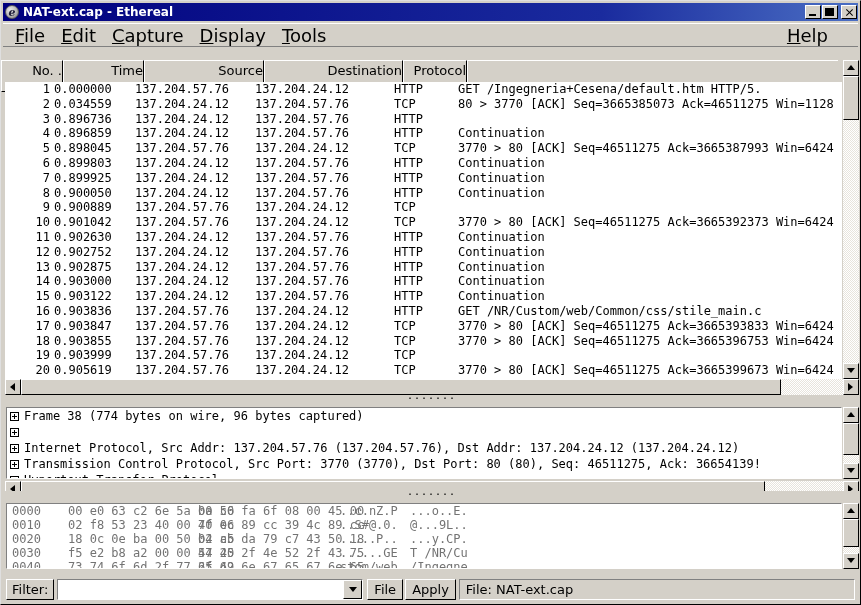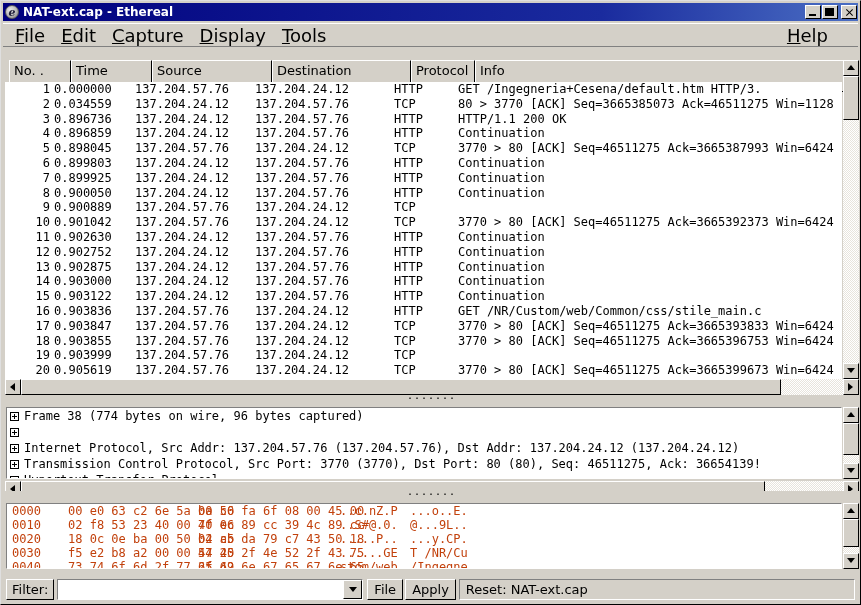--- a/index.html
+++ b/index.html
@@ -123,25 +123,26 @@
     position: absolute;
     background: #d4d0c8;
     box-sizing: border-box;
   }
 
   
   #pktpane { left: 3px; top: 56px; width: 855px; height: 338px; }
 
   #hdrrow {
     position: absolute;
-    left: 8px; top: 59px;
+    left: 0; top: 59px;
     width: 837px;
     height: 32px;
     display: flex;
     overflow: hidden;
+    text-align: right;
   }
   .colhdr {
     background: #d4d0c8;
     border-top: 1px solid #ffffff;
     border-left: 1px solid #ffffff;
     border-right: 1px solid #000000;
     border-bottom: 1px solid #000000;
     font-family: "DejaVu Sans", sans-serif;
     font-size: 13px;
     line-height: 20px;
@@ -306,21 +307,21 @@
     border-right: 1px solid #ffffff;
     border-bottom: 1px solid #ffffff;
   }
   .hrow {
     height: 14px;
     line-height: 14px;
     font-family: "DejaVu Sans Mono", monospace;
     font-size: 12px;
     white-space: pre;
     padding-left: 5px;
-    color: #c2410c;
+    color: #737373;
     display: flex;
   }
   .h-off { width: 56px; flex: none; }
   .h-b1  { width: 130px; flex: none; }
   .h-b2  { width: 142px; flex: none; }
   .h-a1  { width: 70px; flex: none; }
   .h-a2  { flex: none; }
 
   
   #bottombar {
@@ -456,37 +457,36 @@
       <div class="colhdr" style="width: 400px;">Info</div>
     </div>
 
   <div id="pktlist">
       <div class="prow">
         <div class="c-no">1</div>
         <div class="c-time">0.000000</div>
         <div class="c-src">137.204.57.76</div>
         <div class="c-dst">137.204.24.12</div>
         <div class="c-proto">HTTP</div>
-        <div class="c-info">GET /Ingegneria+Cesena/default.htm HTTP/3.</div>
+        <div class="c-info">GET /Ingegneria+Cesena/default.htm HTTP/5.</div>
       </div>
       <div class="prow">
         <div class="c-no">2</div>
         <div class="c-time">0.034559</div>
         <div class="c-src">137.204.24.12</div>
         <div class="c-dst">137.204.57.76</div>
         <div class="c-proto">TCP</div>
         <div class="c-info">80 &gt; 3770 [ACK] Seq=3665385073 Ack=46511275 Win=1128</div>
       </div>
       <div class="prow">
         <div class="c-no">3</div>
         <div class="c-time">0.896736</div>
         <div class="c-src">137.204.24.12</div>
         <div class="c-dst">137.204.57.76</div>
         <div class="c-proto">HTTP</div>
-        <div class="c-info">HTTP/1.1 200 OK</div>
       </div>
       <div class="prow">
         <div class="c-no">4</div>
         <div class="c-time">0.896859</div>
         <div class="c-src">137.204.24.12</div>
         <div class="c-dst">137.204.57.76</div>
         <div class="c-proto">HTTP</div>
         <div class="c-info">Continuation</div>
       </div>
       <div class="prow">
@@ -711,16 +711,16 @@
   <div id="bottombar">
     <div id="filterlabel" class="btnraised">Filter:</div>
     <div id="filterwrap">
       <input id="filterinput" type="text" placeholder="" style="">
       <div id="filterdrop">
           <span class="tri tri-down"></span>
         </div>
     </div>
     <div id="resetbtn" class="btnraised">File</div>
     <div id="applybtn" class="btnraised">Apply</div>
-    <div id="statusbar">Reset: NAT-ext.cap</div>
+    <div id="statusbar">File: NAT-ext.cap</div>
   </div>
 
 </div>
 
 </body></html>

